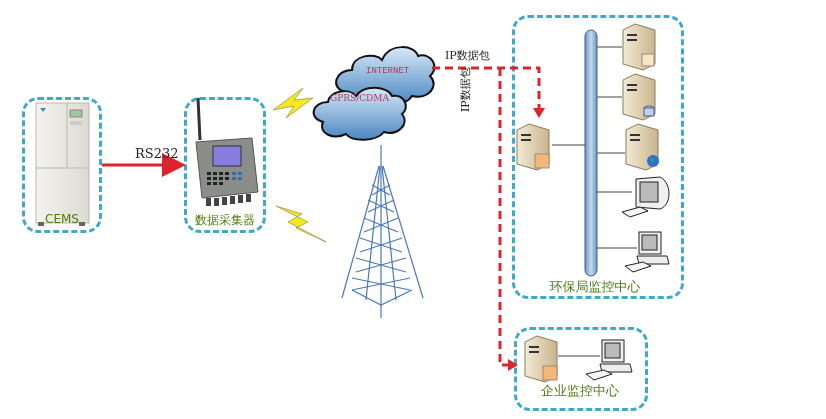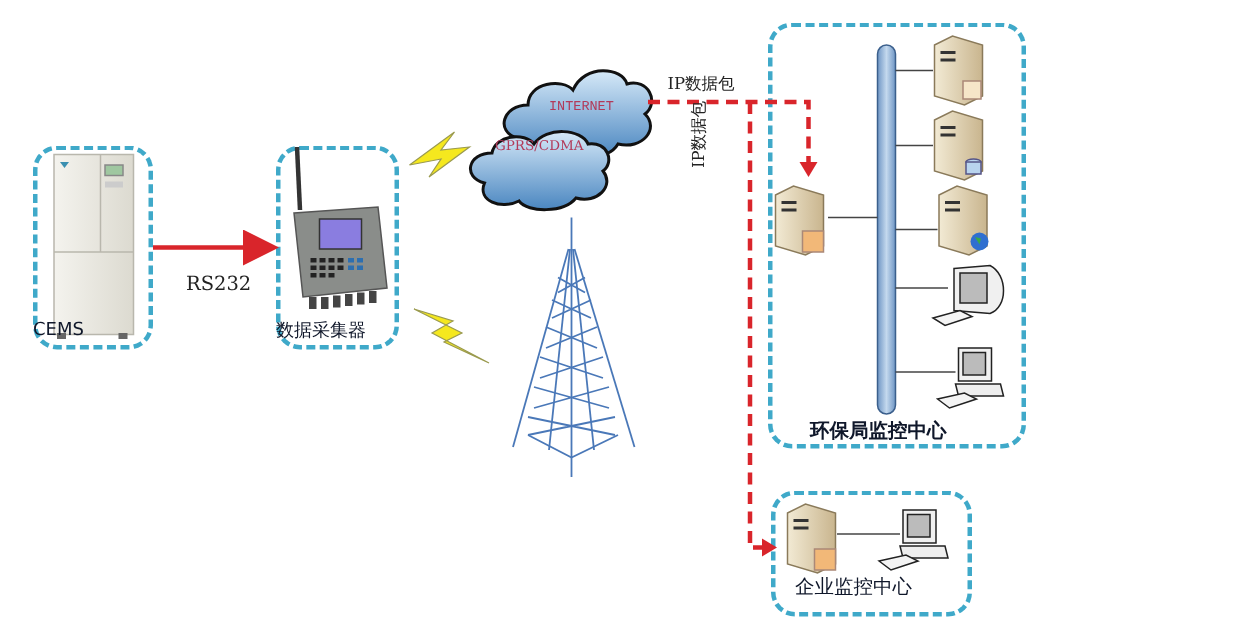--- a/index.html
+++ b/index.html
@@ -1,18 +1,18 @@
 <!DOCTYPE html>
 <html><head>
 <meta charset="utf-8">
 <style>
   html,body{margin:0;padding:0;background:#ffffff;}
   body{width:826px;height:419px;position:relative;overflow:hidden;font-family:"DejaVu Serif",serif;}
   .dashbox{position:absolute;border:3px dashed #3fa9c9;border-radius:16px;box-sizing:border-box;}
-  .lbl{position:absolute;color:#0f172a;font-size:12px;text-align:left;font-family:"DejaVu Sans",sans-serif;}
+  .lbl{position:absolute;color:#4d7c0f;font-size:12px;text-align:center;font-family:"DejaVu Sans",sans-serif;}
   .txt{position:absolute;font-size:11px;color:#222;font-family:"DejaVu Serif",serif;}
   svg{position:absolute;left:0;top:0;}
 </style>
 </head>
 <body>
 
 <div class="dashbox" style="left:22px;top:97px;width:80px;height:136px;"></div>
 <div class="dashbox" style="left:184px;top:97px;width:82px;height:136px;"></div>
 <div class="dashbox" style="left:512px;top:15px;width:172px;height:284px;"></div>
 <div class="dashbox" style="left:514px;top:327px;width:134px;height:84px;"></div>
@@ -177,19 +177,19 @@
   <g transform="translate(600,340)">
     <rect x="2" y="0" width="22" height="22" fill="#f0f0f0" stroke="#222"></rect>
       <rect x="5" y="3" width="15" height="15" fill="#bbb" stroke="#222"></rect>
       <path d="M0,24 L30,24 L32,32 L2,32 z" fill="#eee" stroke="#222"></path>
       <path d="M-14,34 L4,30 L12,34 L-6,40 z" fill="#f4f4f4" stroke="#222"></path>
   </g>
 </svg>
 
 <div class="lbl" style="left:22px;top:212px;width:80px;">CEMS</div>
 <div class="lbl" style="left:184px;top:212px;width:82px;">数据采集器</div>
-<div class="txt" style="left:124px;top:146px;font-size:13px;margin-top:36px;">RS232</div>
+<div class="txt" style="left:135px;top:146px;font-size:13px;">RS232</div>
 <div class="txt" style="left:366px;top:66px;font-size:9px;color:#b23a5a;font-family:Liberation Mono, monospace;">INTERNET</div>
 <div class="txt" style="left:330px;top:93px;font-size:9px;color:#b23a5a;">GPRS/CDMA</div>
 <div class="txt" style="left:445px;top:48px;">IP数据包</div>
 <div class="txt" style="left:458px;top:112px;transform:rotate(-90deg);transform-origin:left top;width:60px;">IP数据包</div>
-<div class="lbl" style="left:540px;top:278px;width:110px;font-size:13px;font-weight:bold;">环保局监控中心</div>
+<div class="lbl" style="left:540px;top:278px;width:110px;font-size:13px;">环保局监控中心</div>
 <div class="lbl" style="left:530px;top:382px;width:100px;font-size:13px;">企业监控中心</div>
 
 </body></html>

